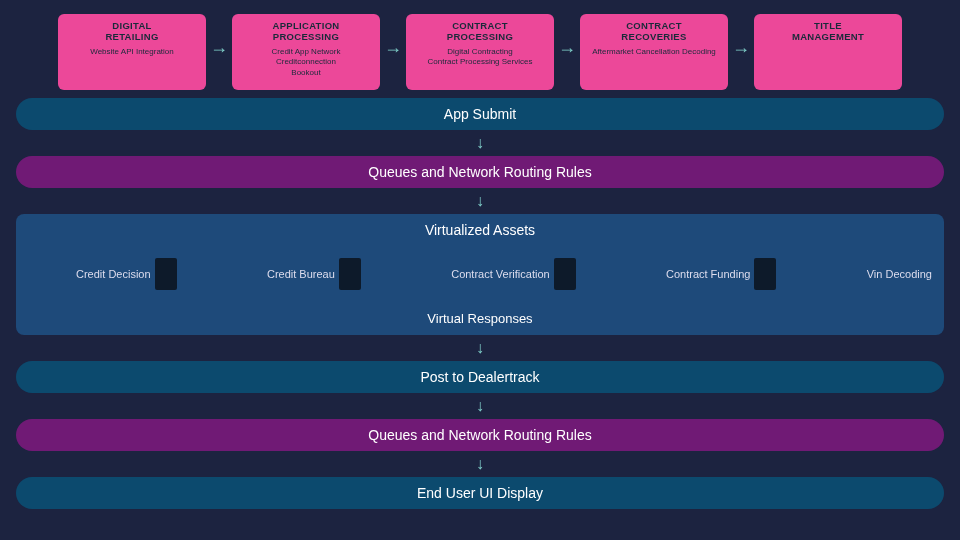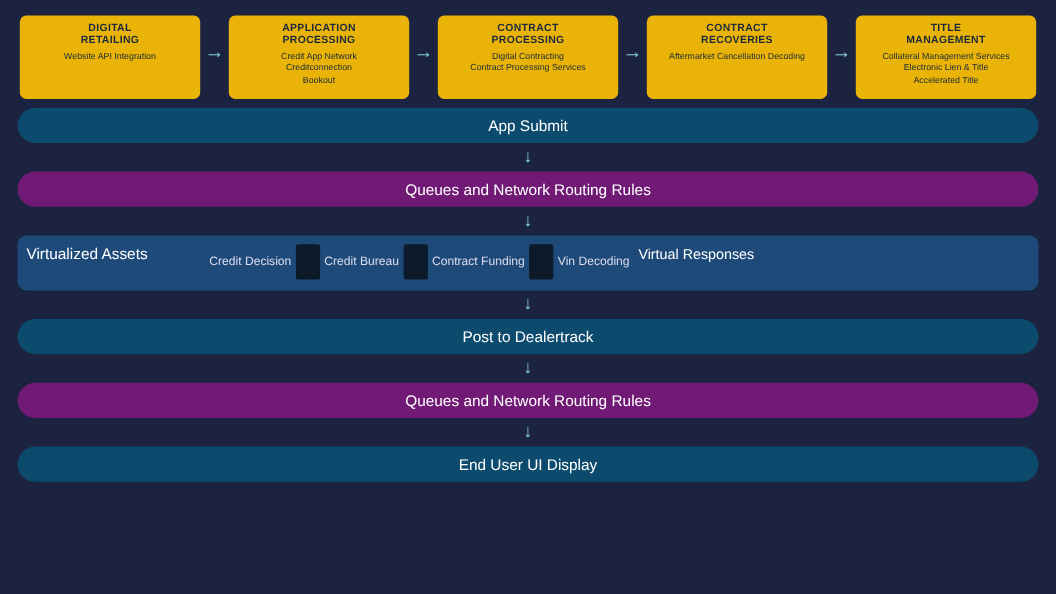--- a/index.html
+++ b/index.html
@@ -24,25 +24,25 @@
     
     .top-flow {
       display: flex;
       align-items: center;
       justify-content: center;
       gap: 0;
       padding: 4px 0 2px 0;
     }
 
     .flow-box {
-      background: #eab308;
+      background: #ec4899;
       border-radius: 6px;
       padding: 6px 10px;
       text-align: center;
-      width: 164px;
+      width: 148px;
       min-height: 76px;
       display: flex;
       flex-direction: column;
       align-items: center;
       justify-content: flex-start;
     }
 
     .flow-box-title {
       font-weight: bold;
       font-size: 9.5px;
@@ -103,22 +103,22 @@
       font-size: 16px;
       line-height: 1;
     }
 
     
     .virtual-section {
       background: #1e4a7a;
       border-radius: 8px;
       padding: 6px 8px 8px 8px;
       display: flex;
-      flex-direction: row;
-      gap: 4px;
+      flex-direction: column;
+      gap: 16px;
     }
 
     .virtual-title {
       text-align: center;
       color: #fff;
       font-size: 14px;
       font-weight: 500;
       padding: 2px 0;
     }
 
@@ -190,23 +190,20 @@
     <div class="flow-box">
       <div class="flow-box-title" style="white-space:pre-line;">Contract
 Recoveries</div>
       <div class="flow-box-sub" style="white-space:pre-line;">Aftermarket Cancellation Decoding</div>
     </div>
     <div class="arrow-right">→</div>
 
     <div class="flow-box">
       <div class="flow-box-title" style="white-space:pre-line;">Title
 Management</div>
-      <div class="flow-box-sub" style="white-space:pre-line;">Collateral Management Services
-Electronic Lien &amp; Title
-Accelerated Title</div>
     </div>
   </div>
 
   <div class="pill-row pill-teal">
     <span>App Submit</span>
   </div>
 
   <div class="arrow-down-container">
     <span class="arrow-down">↓</span>
   </div>
@@ -226,20 +223,24 @@
       <div class="virtual-item">
         <span>Credit Decision</span>
         <span class="virtual-item-bar"></span>
       </div>
 
       <div class="virtual-item">
         <span>Credit Bureau</span>
         <span class="virtual-item-bar"></span>
       </div>
 
+      <div class="virtual-item">
+        <span>Contract Verification</span>
+        <span class="virtual-item-bar"></span>
+      </div>
 
       <div class="virtual-item">
         <span>Contract Funding</span>
         <span class="virtual-item-bar"></span>
       </div>
 
       <div class="virtual-item">
         <span>Vin Decoding</span>
       </div>
     </div>

